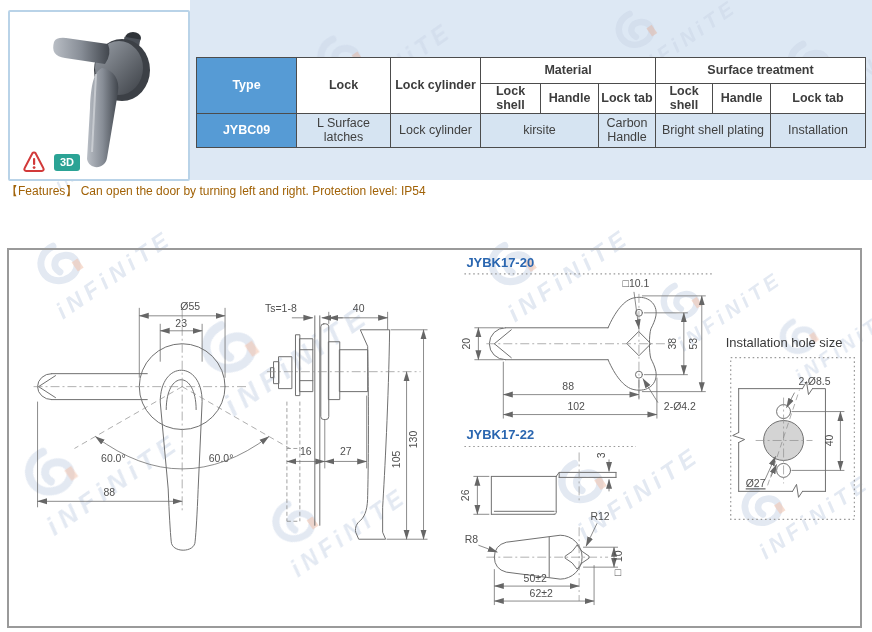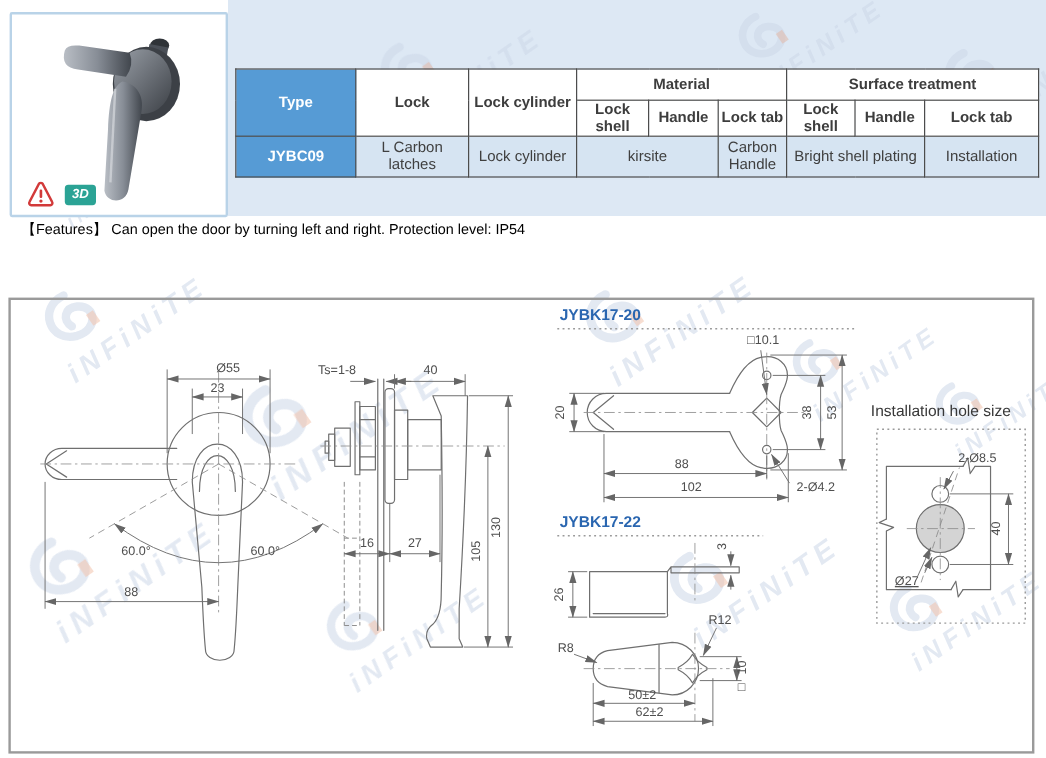--- a/index.html
+++ b/index.html
@@ -5,31 +5,31 @@
   html,body{margin:0;padding:0;}
   body{width:872px;height:632px;position:relative;overflow:hidden;background:#fff;
        font-family:"Liberation Sans","DejaVu Sans",sans-serif;color:#3d3d3d;}
   .banner{position:absolute;left:190px;top:0;width:682px;height:180px;background:#dde8f4;z-index:1;}
   .wm-layer{position:absolute;left:0;top:0;width:872px;height:632px;z-index:2;pointer-events:none;}
   .content{position:absolute;left:0;top:0;width:872px;height:632px;z-index:3;}
   
   .product-box{position:absolute;left:8px;top:10px;width:178px;height:167px;background:#fff;
                border:2px solid #b9d3e8;border-radius:2px;}
   .badge-3d{position:absolute;left:44px;bottom:8px;width:26px;height:17px;background:#2ba395;
-            border-radius:3px;color:#fff;font-size:11px;font-weight:bold;text-align:center;line-height:17px;font-style:italic;}
+            border-radius:3px;color:#fff;font-size:11px;font-weight:bold;text-align:center;line-height:17px;}
   .warn{position:absolute;left:12px;bottom:6px;}
   
   table.spec{position:absolute;left:196px;top:57px;border-collapse:collapse;table-layout:fixed;
              font-size:12.5px;color:#3d3d3d;background:transparent;}
   table.spec td,table.spec th{border:1px solid #4c4c4c;padding:0 1px;text-align:center;vertical-align:middle;
              font-weight:bold;line-height:1.1;background:#fff;}
   table.spec .blue{background:#569bd5;color:#fff;}
   table.spec .data{background:#d6e4f2;font-weight:normal;color:#3f3f3f;}
   
-  .notes{position:absolute;left:18px;top:184px;font-size:12px;color:#000000;line-height:15px;}
+  .notes{position:absolute;left:6px;top:184px;font-size:12px;color:#a16207;line-height:15px;}
   
   .draw-box{position:absolute;left:7px;top:248px;width:851px;height:376px;border:2px solid #9a9a9a;}
   
   .ln{stroke:#6f6f6f;stroke-width:1;fill:none;stroke-linejoin:round;stroke-linecap:round;}
   .dm{stroke:#6f6f6f;stroke-width:.8;fill:none;}
   .cl{stroke:#8f8f8f;stroke-width:.7;fill:none;stroke-dasharray:9 3 2 3;}
   .hd{stroke:#8a8a8a;stroke-width:.8;fill:none;stroke-dasharray:4 2.5;}
   .ag{stroke:#8a8a8a;stroke-width:.7;fill:none;stroke-dasharray:6 4;}
   .dot{stroke:#9a9a9a;stroke-width:1.2;fill:none;stroke-dasharray:1.6 2.8;}
   text.dim{font-size:10.5px;fill:#4f4f4f;text-anchor:middle;font-family:"Liberation Sans","DejaVu Sans",sans-serif;}
@@ -149,21 +149,21 @@
     <tr style="height:30px">
       <th>Lock shell</th>
       <th>Handle</th>
       <th>Lock tab</th>
       <th>Lock shell</th>
       <th>Handle</th>
       <th>Lock tab</th>
     </tr>
     <tr style="height:34px">
       <td class="blue">JYBC09</td>
-      <td class="data">L Carbon latches</td>
+      <td class="data">L Surface latches</td>
       <td class="data">Lock cylinder</td>
       <td class="data" colspan="2">kirsite</td>
       <td class="data">Carbon Handle</td>
       <td class="data" colspan="2">Bright shell plating</td>
       <td class="data">Installation</td>
     </tr>
   </tbody>
     </table>
 
   <div class="notes">

